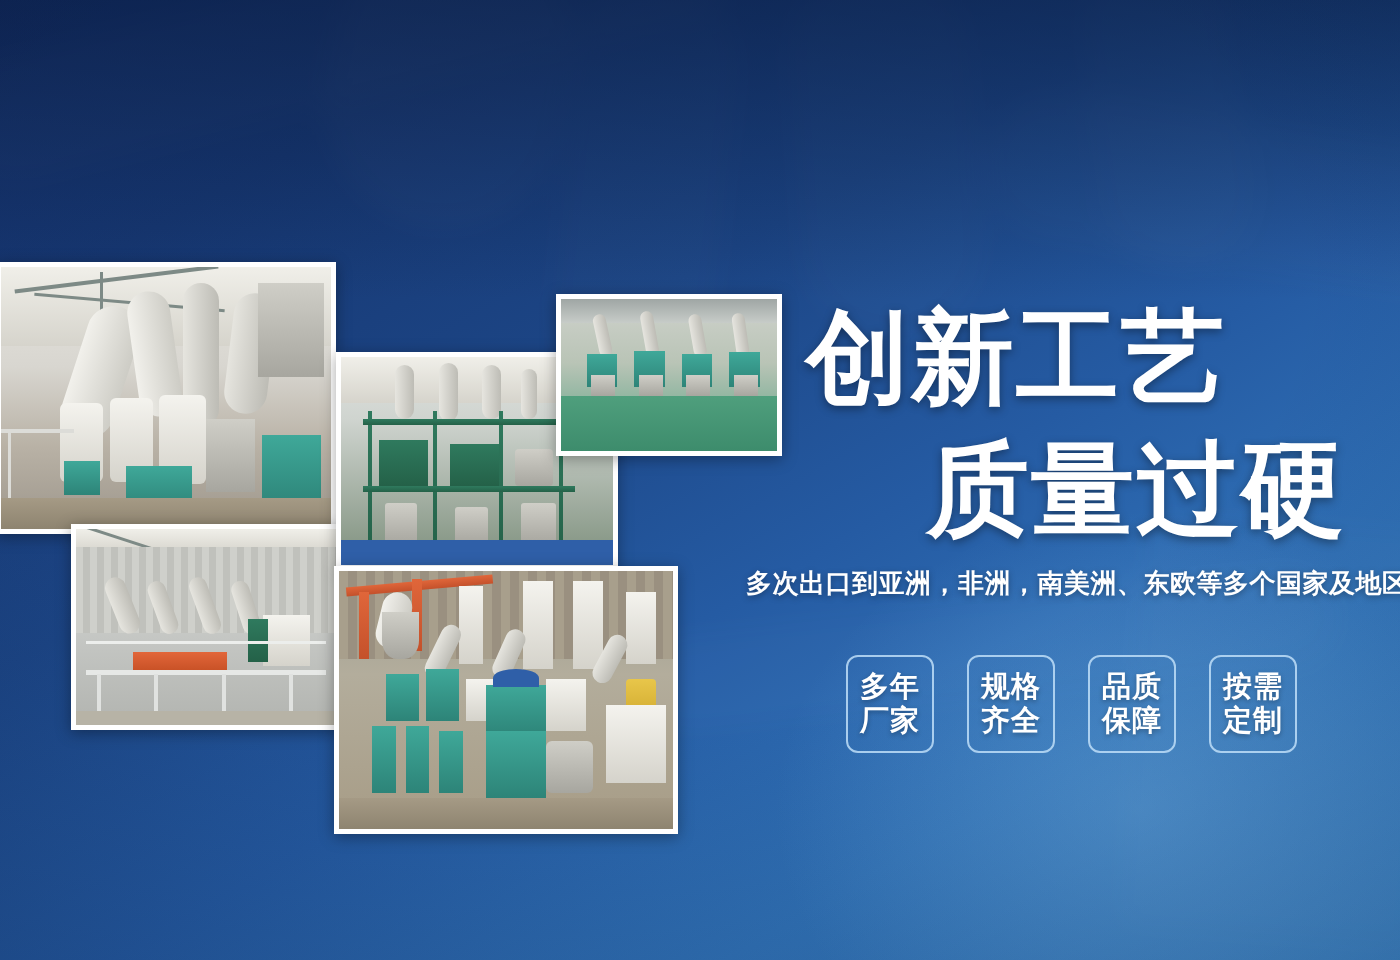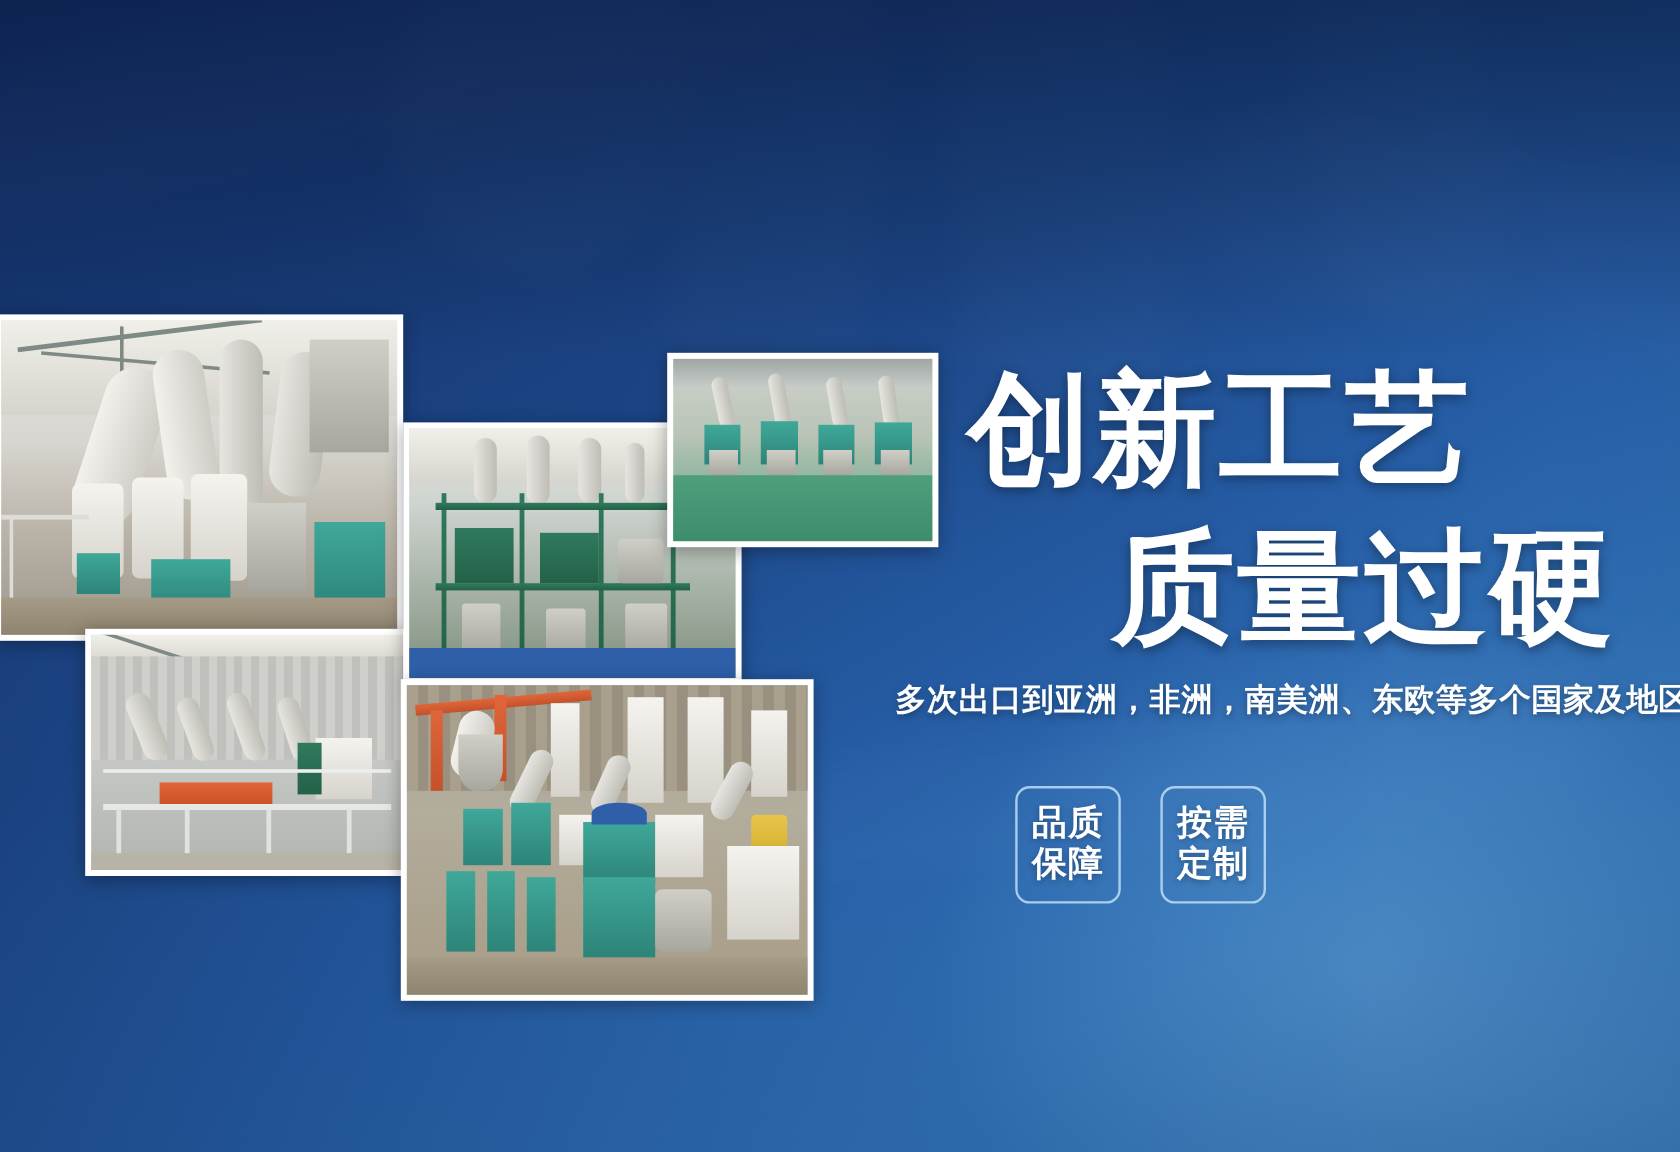--- a/index.html
+++ b/index.html
@@ -310,20 +310,28 @@
 
   <div class="headline">
     <span class="l1">创新工艺</span>
     <span class="l2">质量过硬</span>
   </div>
 
   <div class="subtitle">多次出口到亚洲，非洲，南美洲、东欧等多个国家及地区</div>
 
   <div class="badges">
     <div class="badge">
+      <span>多年</span>
+      <span>厂家</span>
+    </div>
+    <div class="badge">
+      <span>规格</span>
+      <span>齐全</span>
+    </div>
+    <div class="badge">
       <span>品质</span>
       <span>保障</span>
     </div>
     <div class="badge">
       <span>按需</span>
       <span>定制</span>
     </div>
   </div>
 
 </div>

